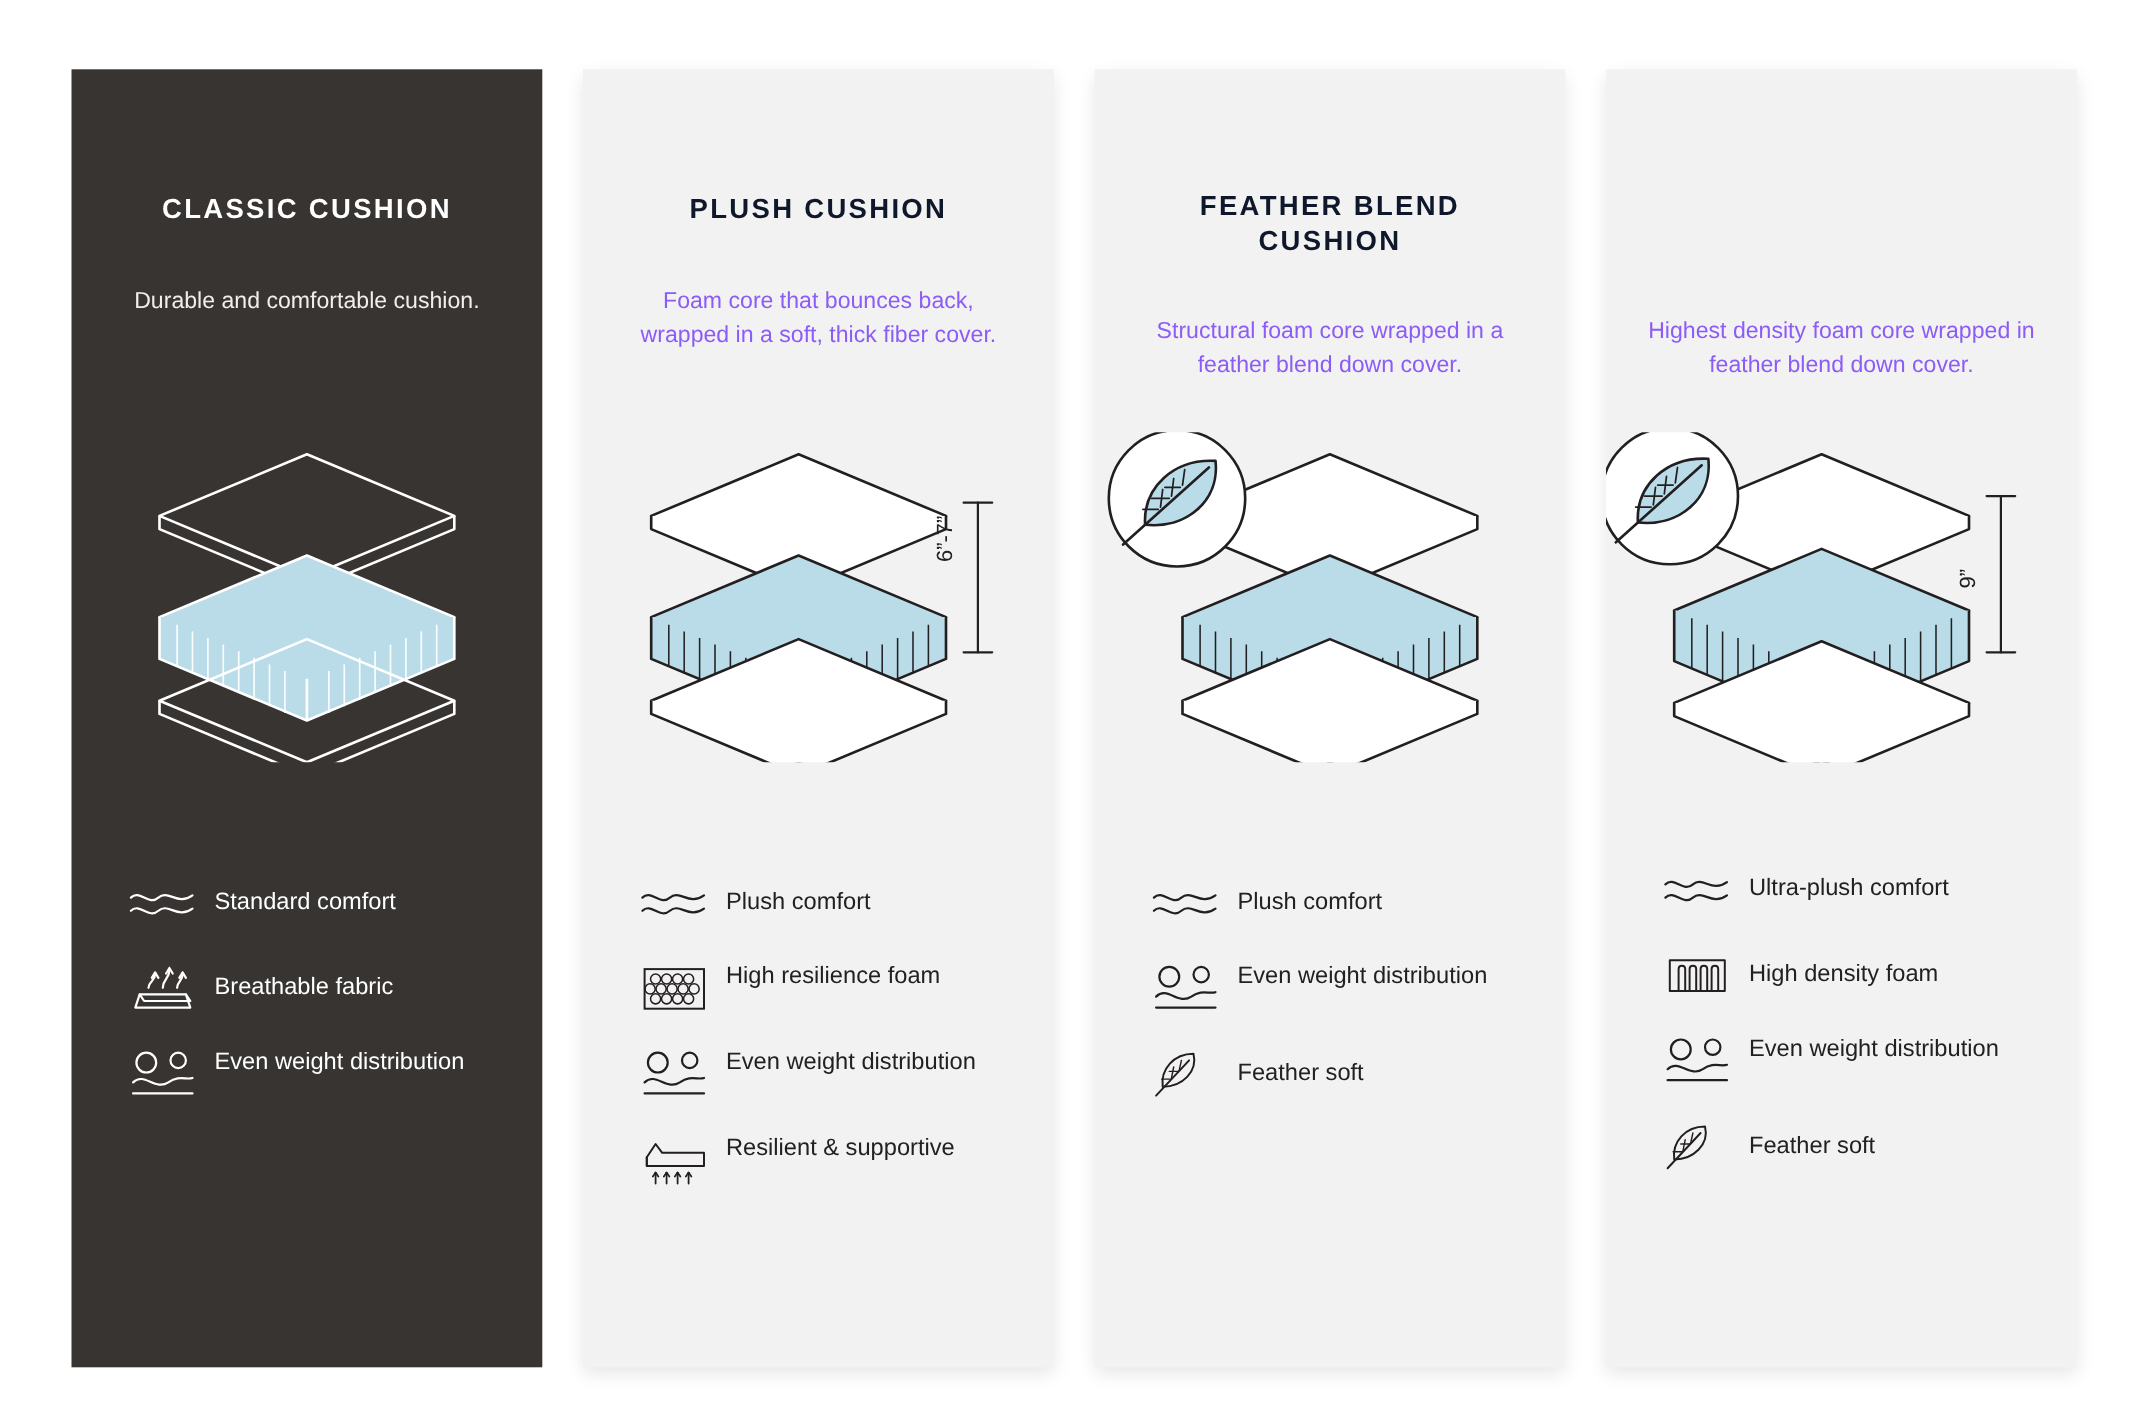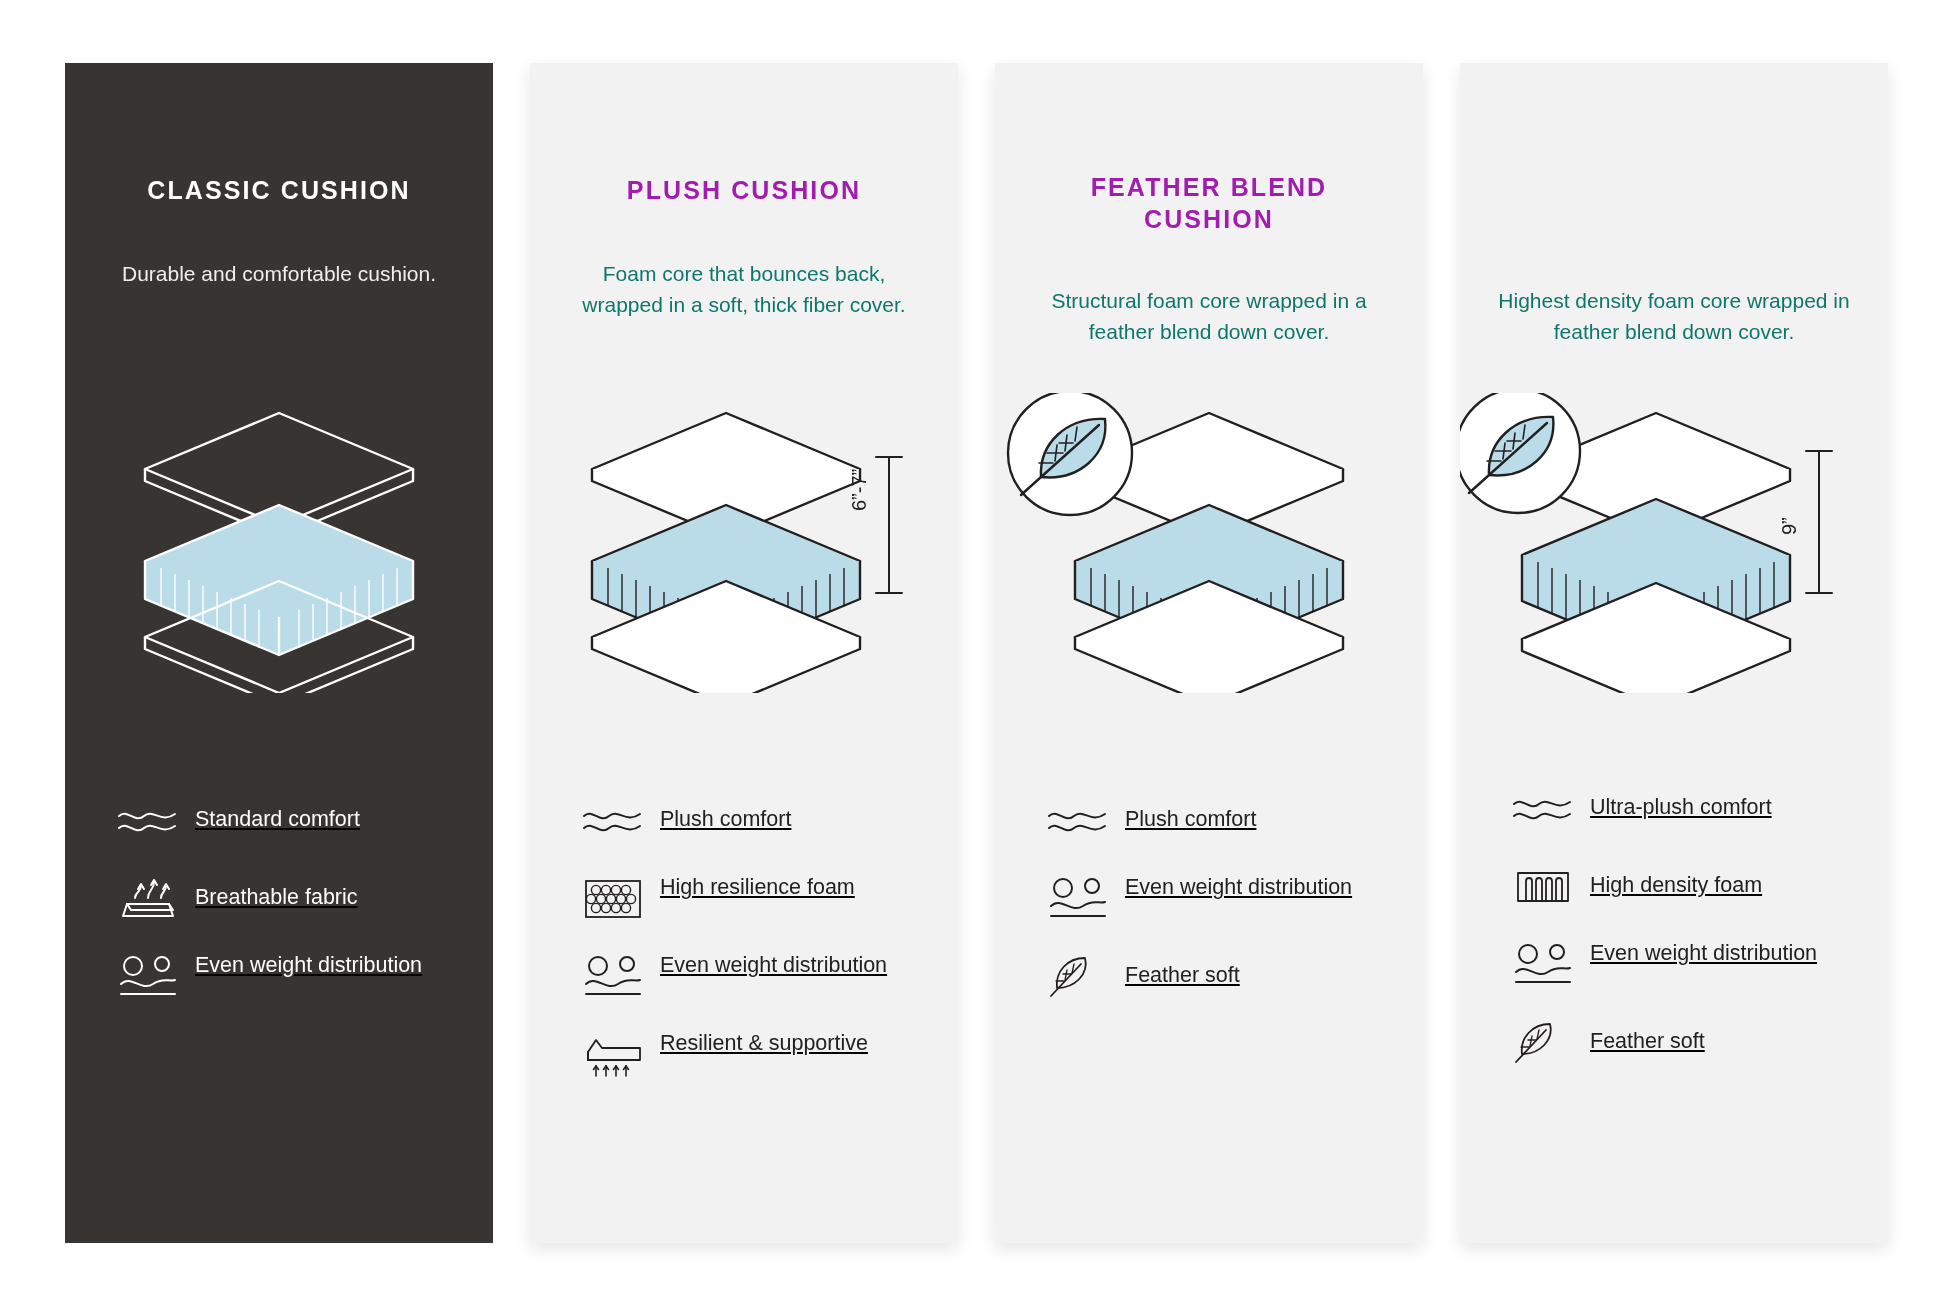--- a/index.html
+++ b/index.html
@@ -43,37 +43,37 @@
     box-shadow: none;
   }
   .card-title {
     margin: 0;
     padding: 0 30px;
     text-align: center;
     font-size: 25px;
     font-weight: bold;
     letter-spacing: 2.1px;
     line-height: 32px;
-    color: #a21caf;
+    color: #0f172a;
     position: absolute;
     top: 127px;
     left: 0;
     right: 0;
     transform: translateY(-50%);
   }
   .card.dark .card-title { color: #ffffff; }
   .card-title.two-line { top: 140px; }
 
   .card-desc {
     margin: 0;
     padding: 0 34px;
     text-align: center;
     font-size: 21px;
     line-height: 31px;
-    color: #0f766e;
+    color: #8b5cf6;
     position: absolute;
     top: 195px;
     left: 0;
     right: 0;
   }
   .card.dark .card-desc { color: #f0efee; text-align: center; }
 
   .art {
     position: absolute;
     top: 330px;
@@ -81,21 +81,20 @@
     width: 428px;
     height: 300px;
   }
   .art svg { display: block; }
 
   .features {
     position: absolute;
     left: 52px;
     right: 34px;
     top: 730px;
-    text-decoration: underline;
   }
   .feature {
     display: flex;
     align-items: flex-start;
     margin-bottom: 22px;
     min-height: 56px;
   }
   .feature .ficon {
     width: 72px;
     min-width: 72px;

